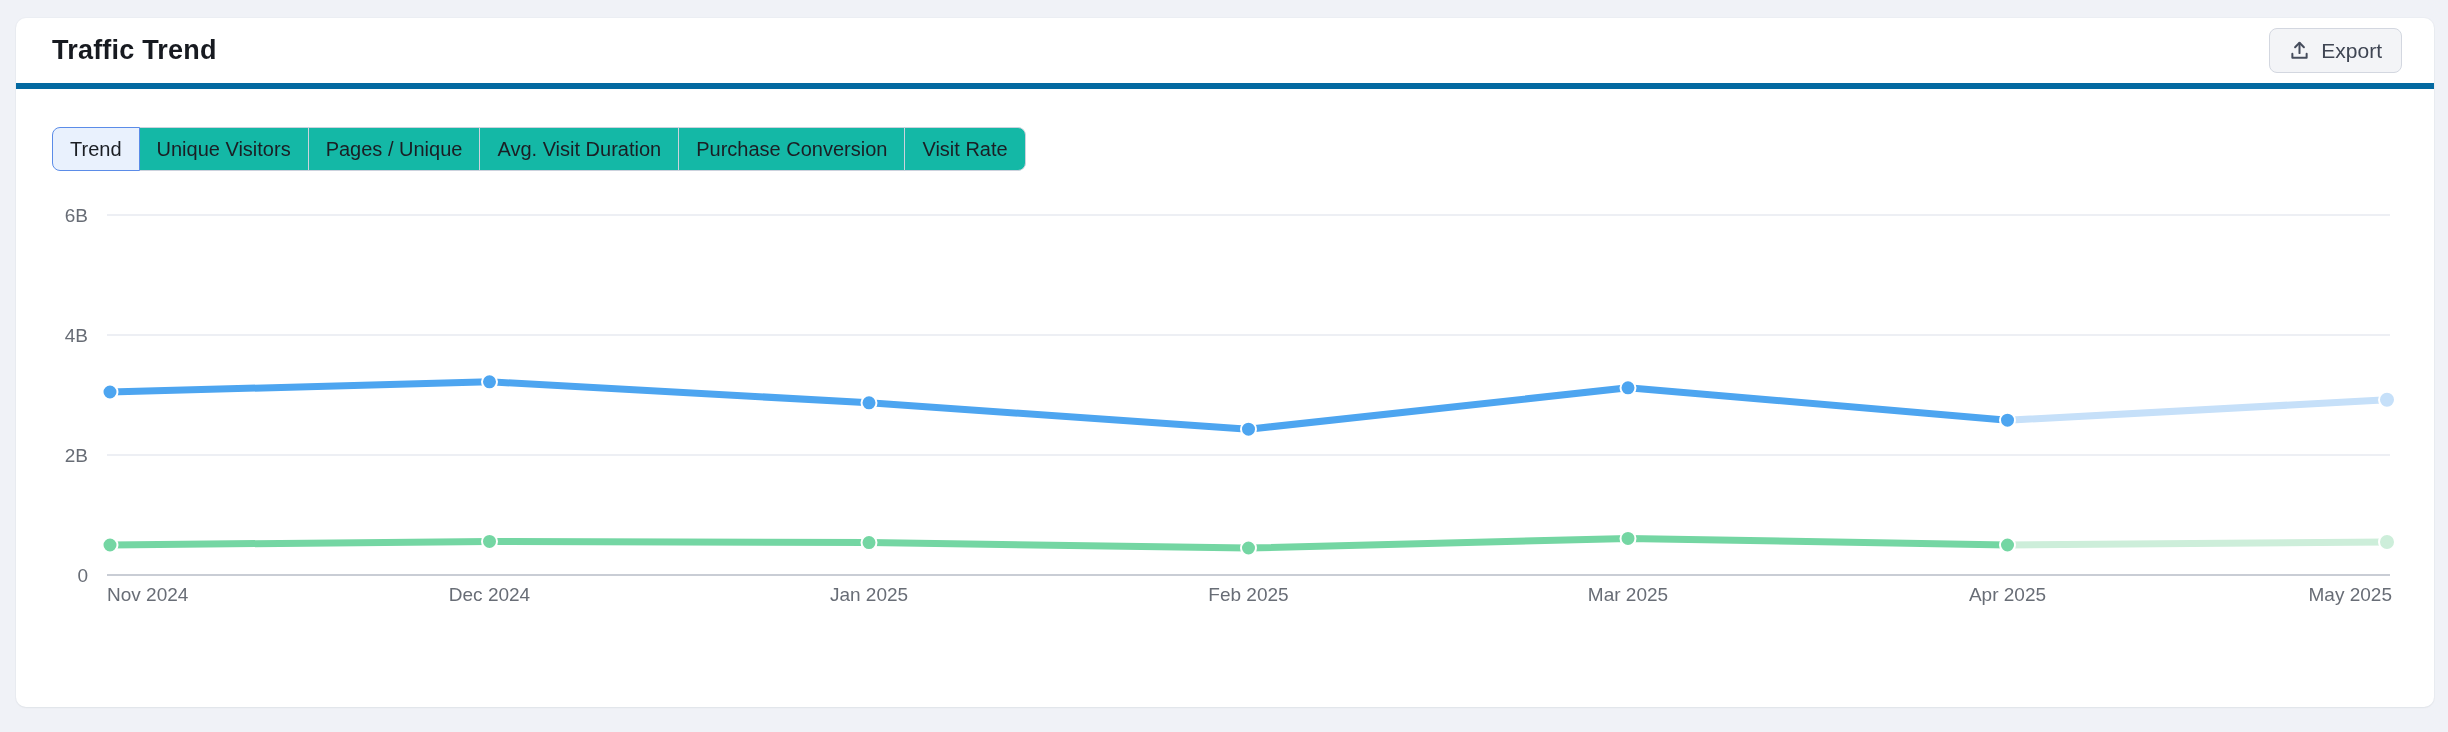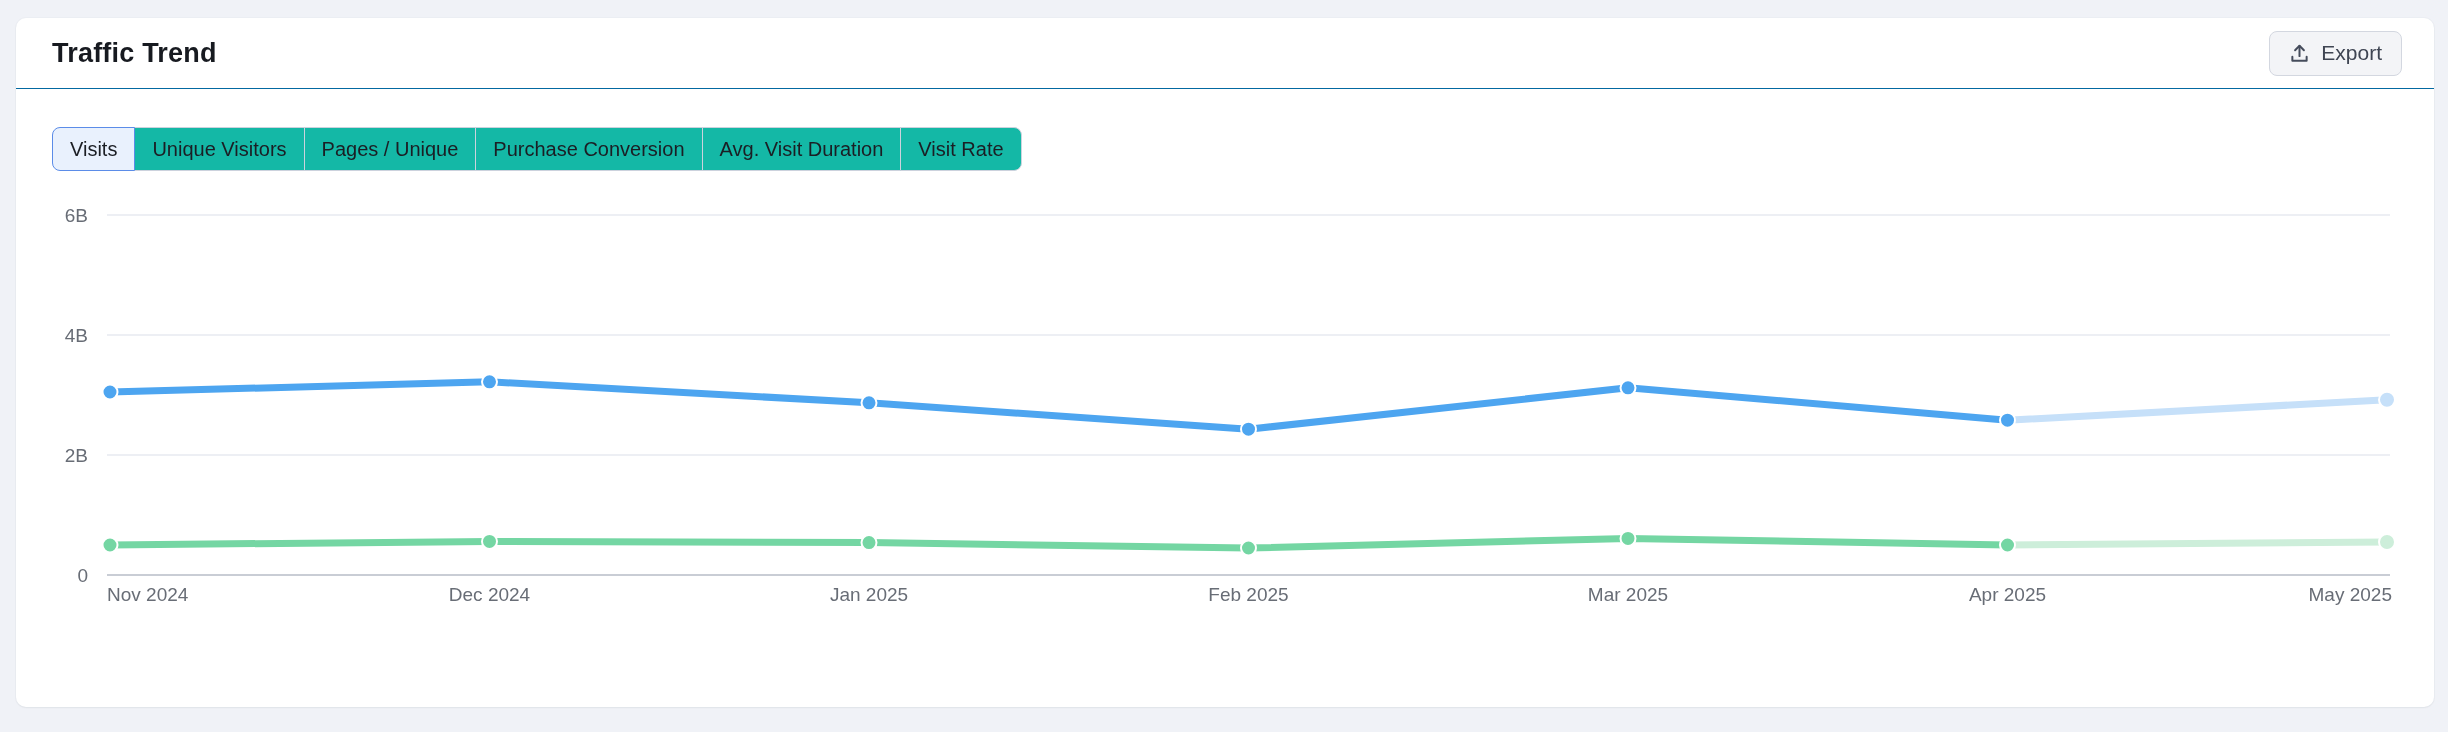--- a/index.html
+++ b/index.html
@@ -9,21 +9,21 @@
     font-family:"Liberation Sans",sans-serif;
     -webkit-font-smoothing:antialiased;
   }
   .card{
     position:absolute;left:16px;top:18px;width:2418px;height:689px;
     background:#ffffff;border-radius:10px;
     box-shadow:0 1px 2px rgba(25,30,45,.05),0 0 0 1px rgba(25,30,45,.02);
   }
   .card-header{
     height:71px;display:flex;align-items:center;justify-content:space-between;
-    padding:0 32px 0 36px;border-bottom:1px solid #0369a1;box-sizing:border-box;
+    padding:0 32px 0 36px;border-bottom:6px solid #0369a1;box-sizing:border-box;
   }
   .card-title{font-size:27px;font-weight:bold;color:#171a20;letter-spacing:.2px;}
   .export-btn{
     display:flex;align-items:center;gap:11px;height:45px;padding:0 19px;
     background:#f3f4f7;border:1px solid #d3d7e0;border-radius:8px;
     font-size:21px;color:#3f4553;cursor:pointer;font-family:inherit;
   }
   .export-btn svg{display:block;}
   .tabs{
     display:inline-flex;position:relative;margin:38px 0 0 36px;
@@ -61,25 +61,25 @@
           <path d="M10 12.5 V2.8"></path>
           <path d="M5.8 6.9 L10 2.6 L14.2 6.9"></path>
           <path d="M3.2 13.2 v3.6 h13.6 v-3.6"></path>
         </svg>
       </span>
       <span>Export</span>
     </button>
   </div>
 
   <div class="tabs" id="tabs">
-      <button class="tab selected">Visits</button>
+      <button class="tab selected">Trend</button>
       <button class="tab">Unique Visitors</button>
       <button class="tab">Pages / Unique</button>
+      <button class="tab">Avg. Visit Duration</button>
       <button class="tab">Purchase Conversion</button>
-      <button class="tab">Avg. Visit Duration</button>
       <button class="tab">Visit Rate</button>
     </div>
 
 </div>
 
 <svg id="chart-svg" width="2448" height="732" viewBox="0 0 2448 732">
     <line x1="107" x2="2390" y1="215" y2="215" stroke="#edeff4" stroke-width="2"></line>
     <text x="88" y="215" text-anchor="end" dy="0.35em" class="axis-label">6B</text>
     <line x1="107" x2="2390" y1="335" y2="335" stroke="#edeff4" stroke-width="2"></line>
     <text x="88" y="335" text-anchor="end" dy="0.35em" class="axis-label">4B</text>

